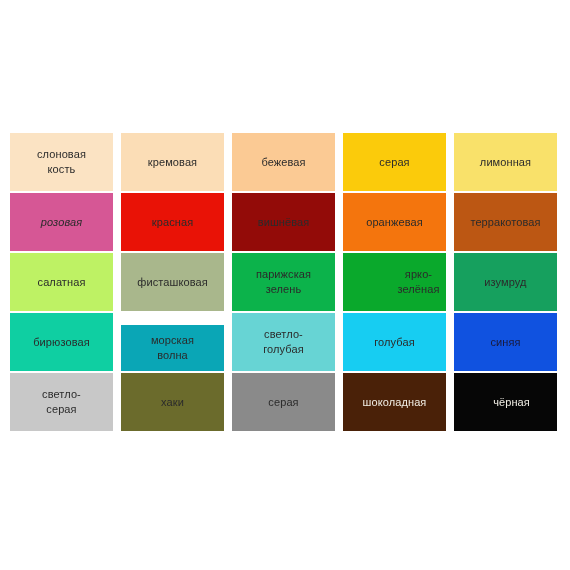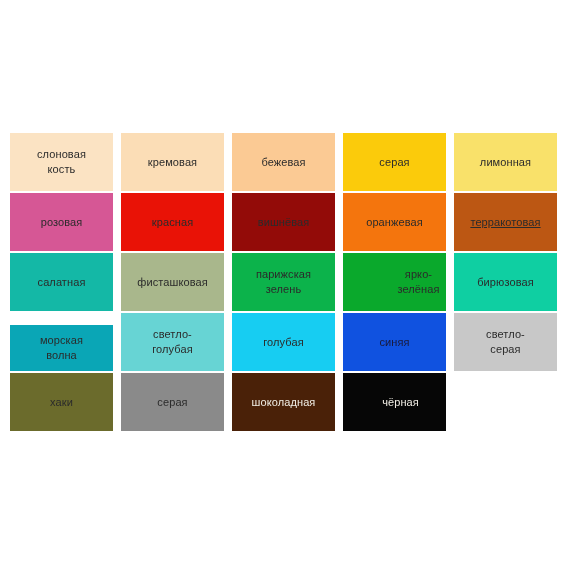--- a/index.html
+++ b/index.html
@@ -74,47 +74,50 @@
       <span class="swatch-label" style="color: rgb(43, 43, 43);">бежевая</span>
     </div>
     <div class="swatch" style="background-color: rgb(251, 203, 11);">
       <span class="swatch-label" style="color: rgb(43, 43, 43);">серая</span>
     </div>
     <div class="swatch" style="background-color: rgb(249, 225, 106);">
       <span class="swatch-label" style="color: rgb(43, 43, 43);">лимонная</span>
     </div>
 
     <div class="swatch" style="background-color: rgb(214, 87, 149);">
-      <span class="swatch-label" style="color: rgb(43, 43, 43);">розовая</span>
+      <span class="swatch-label" style="color: rgb(43, 43, 43); font-style: italic;">розовая</span>
     </div>
     <div class="swatch" style="background-color: rgb(233, 18, 6);">
       <span class="swatch-label" style="color: rgb(43, 43, 43);">красная</span>
     </div>
     <div class="swatch" style="background-color: rgb(147, 11, 8);">
       <span class="swatch-label" style="color: rgb(43, 43, 43);">вишнёвая</span>
     </div>
     <div class="swatch" style="background-color: rgb(244, 117, 13);">
       <span class="swatch-label" style="color: rgb(43, 43, 43);">оранжевая</span>
     </div>
     <div class="swatch" style="background-color: rgb(188, 87, 19);">
-      <span class="swatch-label" style="color: rgb(43, 43, 43); text-decoration: underline;">терракотовая</span>
+      <span class="swatch-label" style="color: rgb(43, 43, 43);">терракотовая</span>
     </div>
 
-    <div class="swatch" style="background-color: #14b8a6;">
+    <div class="swatch" style="background-color: #bef264;">
       <span class="swatch-label" style="color: rgb(43, 43, 43);">салатная</span>
     </div>
     <div class="swatch" style="background-color: rgb(169, 183, 140);">
       <span class="swatch-label" style="color: rgb(43, 43, 43);">фисташковая</span>
     </div>
     <div class="swatch" style="background-color: rgb(12, 179, 75);">
       <span class="swatch-label" style="color: rgb(43, 43, 43);">парижская
 зелень</span>
     </div>
     <div class="swatch" style="background-color: rgb(10, 169, 44); padding-left: 48px;">
       <span class="swatch-label" style="color: rgb(43, 43, 43);">ярко-зелёная</span>
+    </div>
+    <div class="swatch" style="background-color: rgb(22, 160, 94);">
+      <span class="swatch-label" style="color: rgb(43, 43, 43);">изумруд</span>
     </div>
 
     <div class="swatch" style="background-color: rgb(15, 207, 162);">
       <span class="swatch-label" style="color: rgb(43, 43, 43);">бирюзовая</span>
     </div>
     <div class="swatch" style="background-color: rgb(10, 166, 182); margin-top: 12px;">
       <span class="swatch-label" style="color: rgb(43, 43, 43);">морская
 волна</span>
     </div>
     <div class="swatch" style="background-color: rgb(103, 212, 212);">

